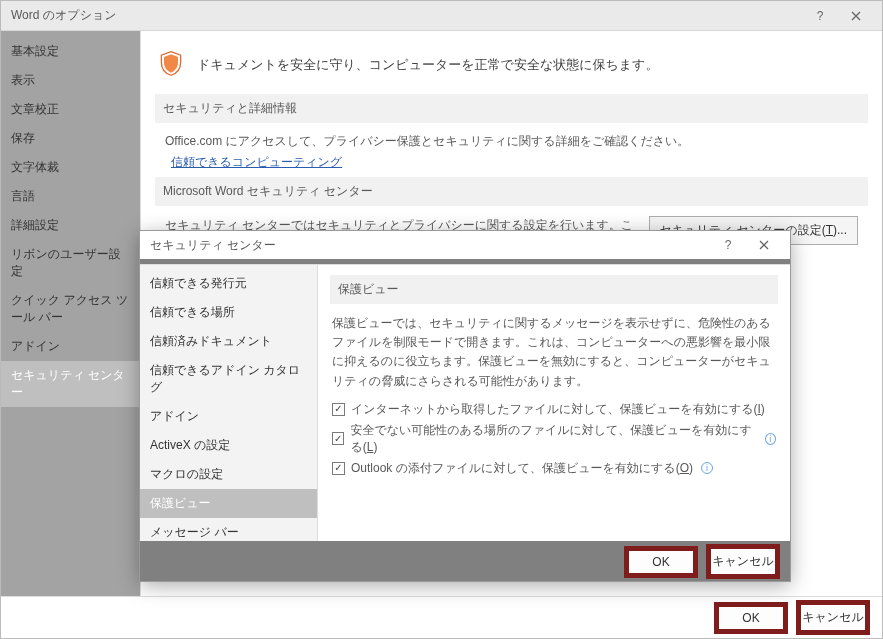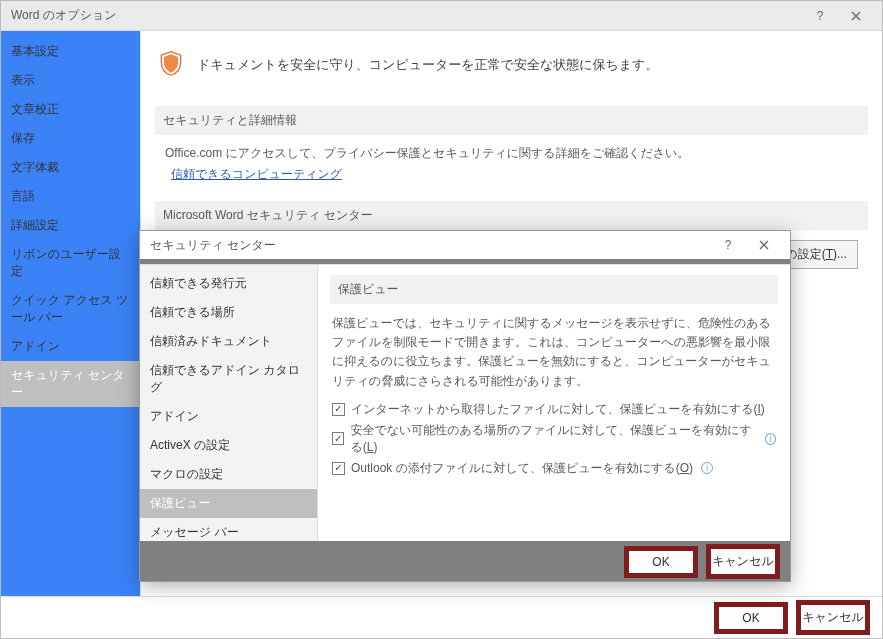--- a/index.html
+++ b/index.html
@@ -41,21 +41,21 @@
   }
   .titlebar .btn svg { width: 10px; height: 10px; }
 
   .body {
     flex: 1;
     display: flex;
     overflow: hidden;
   }
   .sidebar {
     width: 140px;
-    background: #3b82f6;
+    background: #a3a3a3;
     border-right: 1px solid #ddd;
     padding-top: 6px;
   }
   .sidebar-item {
     padding: 6px 10px;
     color: #333;
     cursor: pointer;
   }
   .sidebar-item.sel {
     background: #bfbfbf;
@@ -76,21 +76,21 @@
   }
   .shield-icon {
     width: 28px; height: 28px;
   }
   .shield-text { color: #404040; font-size: 13px; }
 
   .section-head {
     background: #f1f1f1;
     color: #595959;
     padding: 6px 8px;
-    margin-top: 12px;
+    margin-top: 0;
     font-size: 12px;
   }
   .section-body {
     padding: 10px 10px 6px 10px;
     color: #595959;
   }
   .link {
     color: #2a5db0;
     text-decoration: underline;
     display: inline-block;

